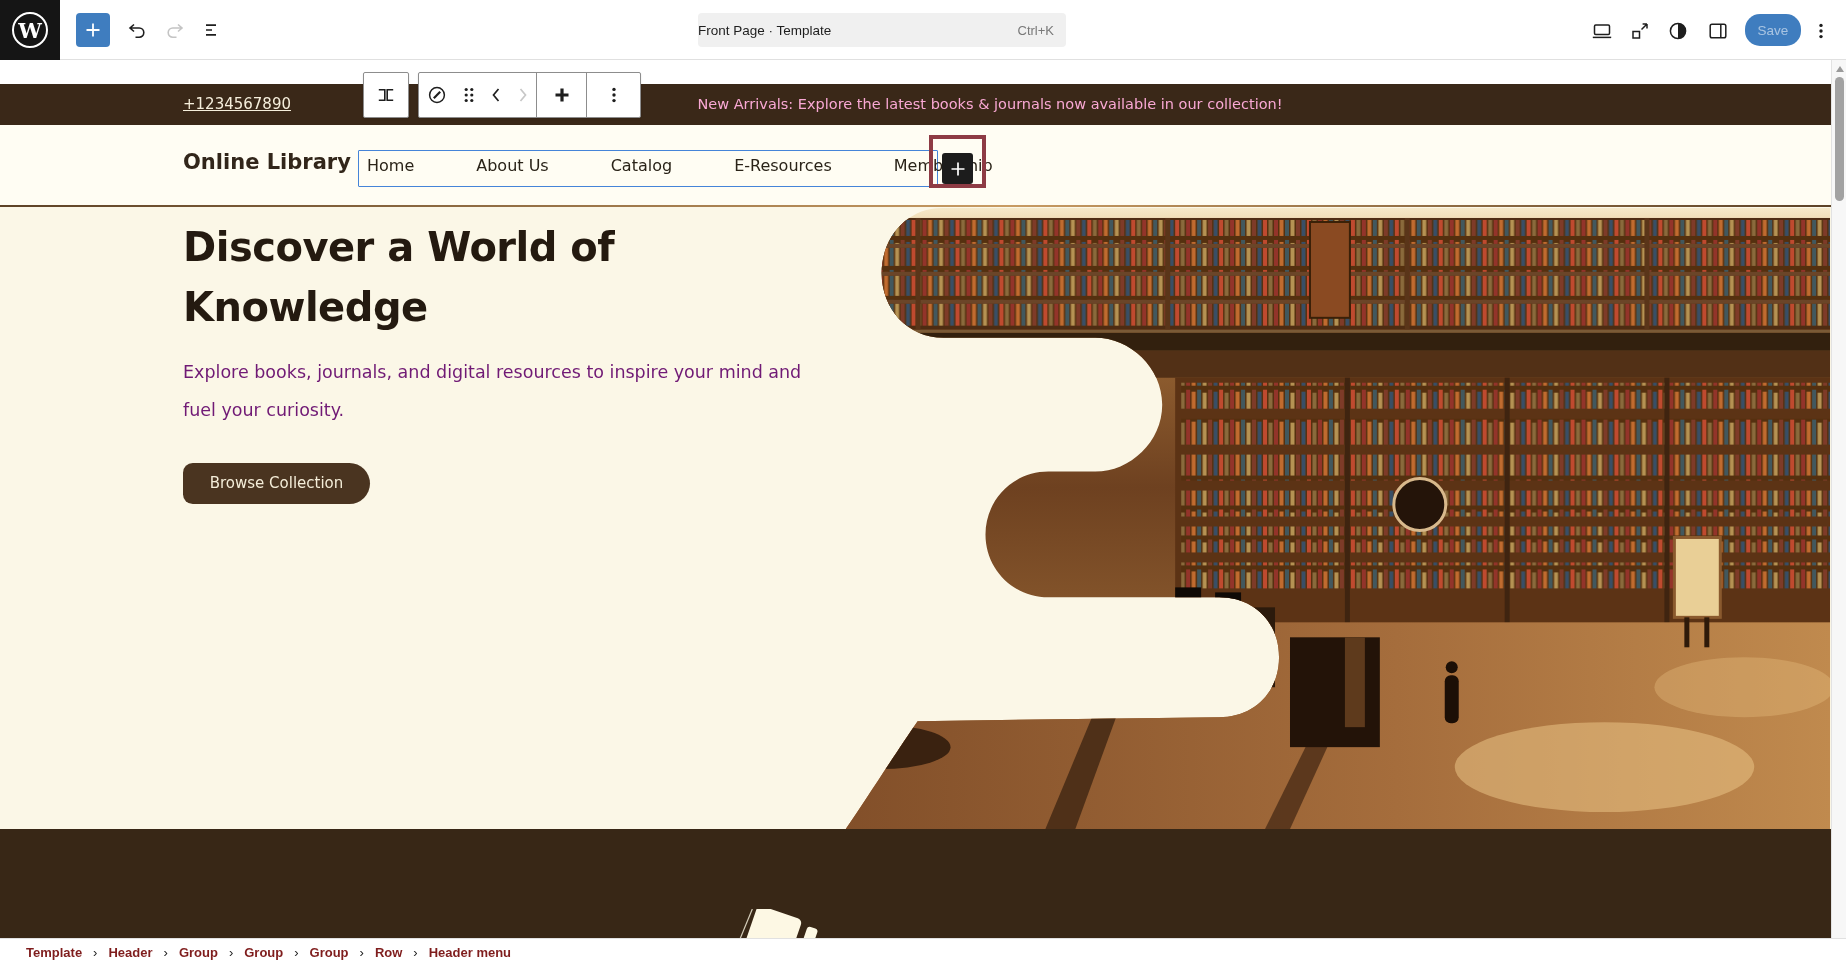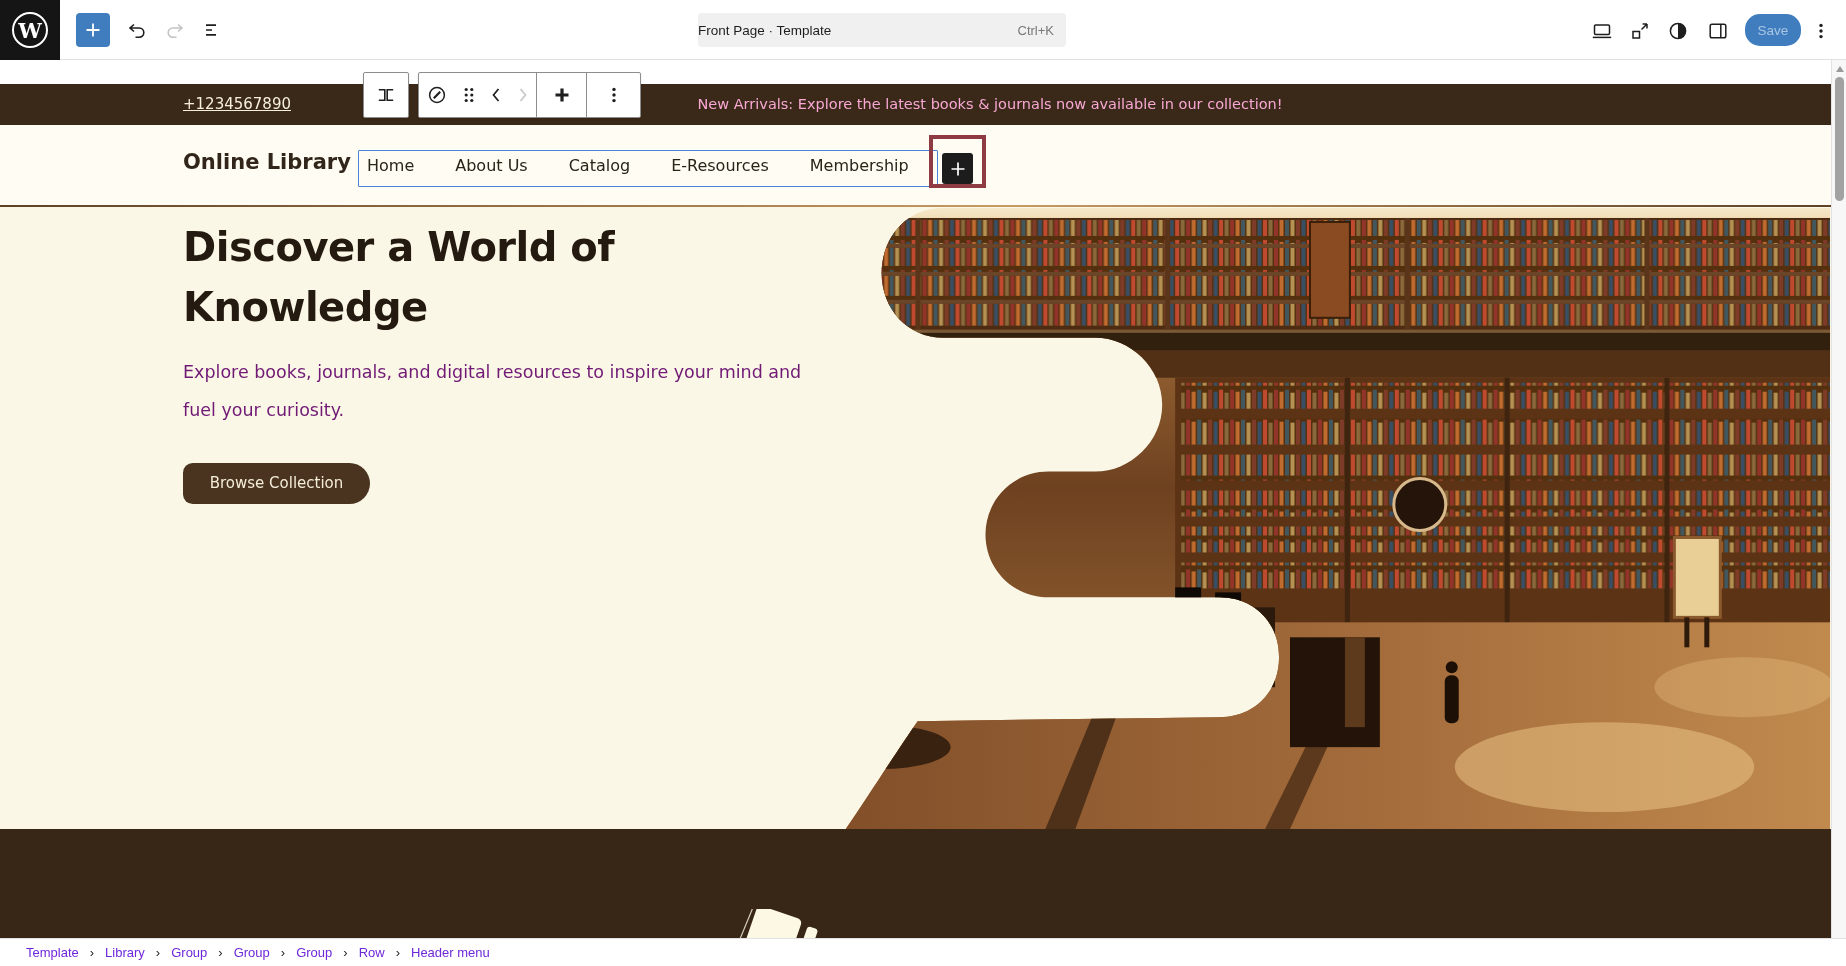--- a/index.html
+++ b/index.html
@@ -33,21 +33,21 @@
 
   .announce { position:absolute; left:0; top:0; width:1831px; height:41px; background:var(--c-announcement_bg,#3a2818); }
   .phone { position:absolute; left:183px; top:0; line-height:41px; font-size:15px; color:var(--c-cream_text,#f6efdc);
            text-decoration:underline; cursor:pointer; }
   .announce-msg { position:absolute; left:990px; top:0; transform:translateX(-50%); line-height:41px; white-space:nowrap;
                   font-size:14.5px; color:#f9a8d4; cursor:text; }
 
   .siteheader { position:absolute; left:0; top:41px; width:1831px; height:80px; background:var(--c-header_bg,#fffdf3); }
   .site-title { position:absolute; left:183px; top:25px; font-size:21px; font-weight:bold; color:#32261a; cursor:pointer; }
   .nav-outline { position:absolute; left:358px; top:25px; width:580px; height:37px; border:1.5px solid var(--c-selection_blue,#4584d8); border-radius:1px; }
-  .nav-row { position:absolute; left:367px; top:31px; display:flex; gap:41px; }
+  .nav-row { position:absolute; left:367px; top:31px; display:flex; gap:62px; }
   .nav-item { font-size:16px; color:#2a2318; white-space:nowrap; cursor:pointer; }
   .nav-add { position:absolute; left:942px; top:28px; width:31px; height:31px; background:#1c1c1c; border:none; border-radius:3px;
              display:flex; align-items:center; justify-content:center; cursor:pointer; }
   .annotation { position:absolute; left:929px; top:10px; width:57px; height:53px; border:4px solid var(--c-annotation_maroon,#8e3b44); pointer-events:none; z-index:25; }
 
   .h-divider { position:absolute; left:0; top:121px; width:1831px; height:1.5px;
                background:linear-gradient(90deg,#5d4226,#c89b62 55%,#5d4226); }
 
   .hero { position:absolute; left:0; top:122.5px; width:1831px; height:622.5px; background:var(--c-hero_bg,#fbf7e7); }
   .hero-h1 { position:absolute; left:183px; top:10px; max-width:500px; font-size:40px; line-height:60px; font-weight:bold;
@@ -63,21 +63,21 @@
 
   
   .scrollbar { position:absolute; left:1831px; top:60px; width:15px; height:878px; background:#f7f7f7; border-left:1px solid #e2e2e2; z-index:41; }
   .scroll-up { position:absolute; left:3.5px; top:6px; width:0; height:0; border-left:4px solid transparent; border-right:4px solid transparent;
                border-bottom:6px solid #9a9a9a; cursor:pointer; }
   .scroll-thumb { position:absolute; left:3px; top:17px; width:9px; height:124px; background:#a2a2a2; border-radius:5px; cursor:grab; }
 
   
   .crumbbar { position:absolute; left:0; top:938px; width:1846px; height:28px; background:#fff; border-top:1px solid #e1e1e1;
               display:flex; align-items:center; padding-left:26px; gap:11px; z-index:42; }
-  .crumb { font-size:13px; color:#6d28d9; cursor:pointer; }
+  .crumb { font-size:13px; color:#7f1d1d; cursor:pointer;font-weight:bold; }
   .crumb-sep { font-size:13px; color:#1e1e1e; }
   .crumb-current { cursor:default; }
 
   
   .block-toolbar { position:absolute; left:363px; top:72px; display:flex; gap:9px; z-index:30; }
   .bt-box { background:#fff; border:1px solid #8d8d8d; border-radius:2px; height:46px; display:flex; align-items:center;
             box-shadow:0 1px 2px rgba(0,0,0,.12); }
   .bt-box.single { width:46px; justify-content:center; }
   .bt-btn { width:36px; height:44px; border:none; background:transparent; display:flex; align-items:center; justify-content:center; cursor:pointer; }
   .bt-btn.narrow { width:27px; } .bt-btn.wide { width:49px; } .bt-btn.kebab { width:53px; }
@@ -379,21 +379,21 @@
   </div>
 
   <div class="scrollbar">
     <div class="scroll-up"></div>
     <div class="scroll-thumb"></div>
   </div>
 
   <div class="crumbbar">
     <span class="crumb">Template</span>
     <span class="crumb-sep">›</span>
-    <span class="crumb">Library</span>
+    <span class="crumb">Header</span>
     <span class="crumb-sep">›</span>
     <span class="crumb">Group</span>
     <span class="crumb-sep">›</span>
     <span class="crumb">Group</span>
     <span class="crumb-sep">›</span>
     <span class="crumb">Group</span>
     <span class="crumb-sep">›</span>
     <span class="crumb">Row</span>
     <span class="crumb-sep">›</span>
     <span class="crumb crumb-current">Header menu</span>

